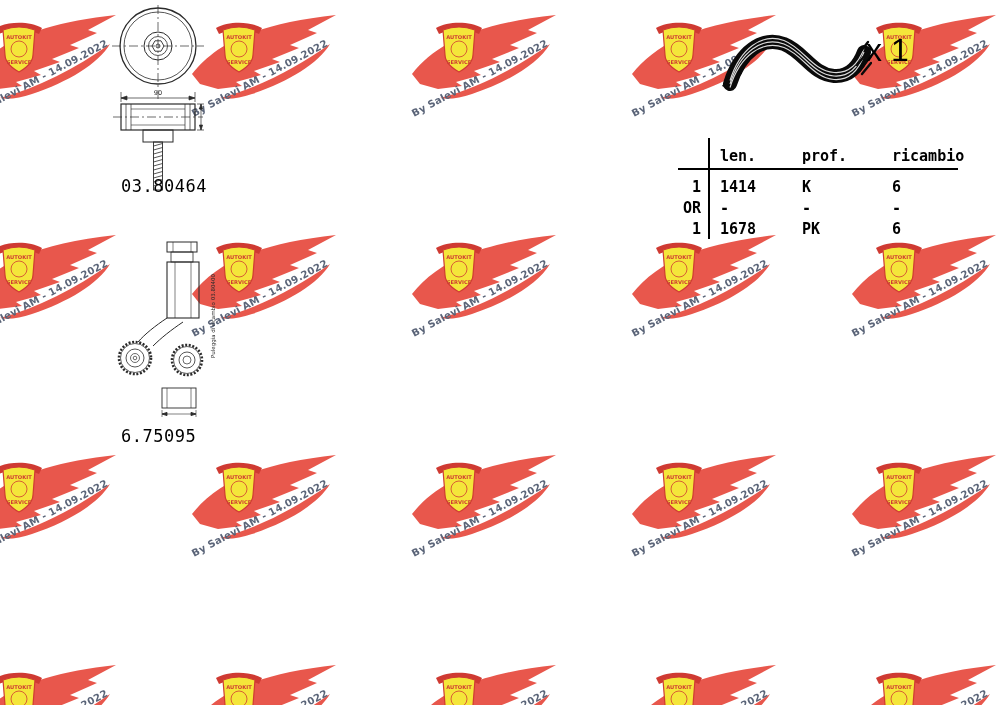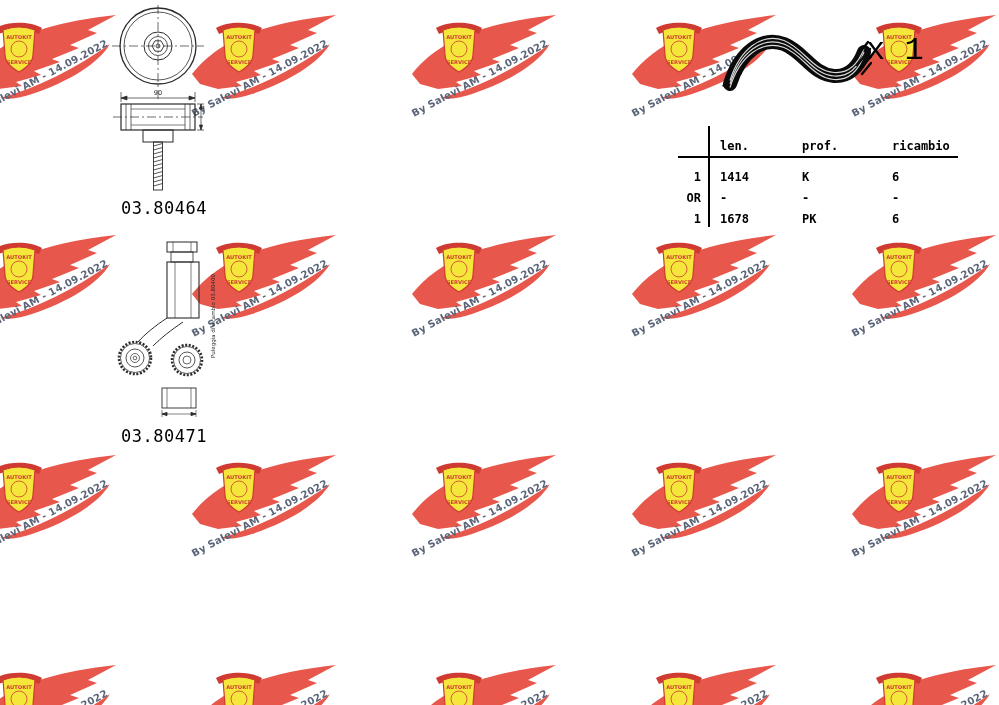--- a/index.html
+++ b/index.html
@@ -3,24 +3,24 @@
 <meta charset="utf-8">
 <style>
   html,body{margin:0;padding:0;background:#fff;}
   .page{position:relative;width:999px;height:705px;background:#ffffff;overflow:hidden;
         font-family:"DejaVu Sans",sans-serif;}
   .wm{position:absolute;width:150px;height:115px;z-index:0;}
   .art{position:absolute;z-index:1;}
   .part-label{position:absolute;z-index:1;font-family:"DejaVu Sans Mono",monospace;
               font-size:17px;color:#000;letter-spacing:0.5px;}
   .qty-label{position:absolute;z-index:1;left:866px;top:32px;
-             font-family:Liberation Mono, monospace;font-size:32px;color:#000;}
-  .spec-table{position:absolute;z-index:1;left:678px;top:126px;display:grid;
+             font-family:Liberation Sans, sans-serif;font-size:32px;color:#000;}
+  .spec-table{position:absolute;z-index:1;left:678px;top:138px;display:grid;
               grid-template-columns:32px 82px 90px 76px;
-              font-family:"DejaVu Sans Mono",monospace;font-weight:700;font-size:12px;color:#000;}
+              font-family:"DejaVu Sans Mono",monospace;font-weight:700;font-size:15px;color:#000;}
   .spec-table .hcell{height:32px;display:flex;align-items:flex-end;padding:0 0 3px 10px;
                      border-bottom:2px solid #000;box-sizing:border-box;}
   .spec-table .c{height:21px;display:flex;align-items:flex-end;padding:0 0 1px 10px;box-sizing:border-box;}
   .spec-table .ft{height:27px;}
   .spec-table .qtycell{border-right:2px solid #000;justify-content:flex-end;padding:0 7px 1px 0;}
   .rowgroup{display:contents;}
 </style>
 </head>
 <body>
 
@@ -140,21 +140,21 @@
         <path d="M103,126 l-1.6,-5 h3.2 z" fill="#2b2b2b"></path>
       </g>
       <g>
         <rect x="55.5" y="138" width="9" height="48" stroke-width="0.9"></rect>
         <path stroke-width="0.8" d="M55.5,142l9,-2.5M55.5,146l9,-2.5M55.5,150l9,-2.5M55.5,154l9,-2.5M55.5,158l9,-2.5M55.5,162l9,-2.5M55.5,166l9,-2.5M55.5,170l9,-2.5M55.5,174l9,-2.5M55.5,178l9,-2.5M55.5,182l9,-2.5"></path>
       </g>
     </g>
     <text x="60" y="91" font-size="6.5" fill="#2b2b2b" text-anchor="middle" font-family="DejaVu Sans, sans-serif">90</text>
   </svg>
 
-  <div class="part-label" style="left:121px;top:198px">03.80464</div>
+  <div class="part-label" style="left:121px;top:176px">03.80464</div>
 
   <svg class="art" style="left:105px;top:238px;width:125px;height:190px" viewBox="0 0 125 190">
     <g stroke="#2b2b2b" fill="none" stroke-width="1">
       <g>
         <rect x="62" y="4" width="30" height="10"></rect>
         <line x1="68" y1="4" x2="68" y2="14" stroke-width="0.6"></line>
         <line x1="86" y1="4" x2="86" y2="14" stroke-width="0.6"></line>
         <rect x="66" y="14" width="22" height="10" stroke-width="0.8"></rect>
         <rect x="62" y="24" width="32" height="56" stroke-width="1.1"></rect>
         <line x1="70" y1="24" x2="70" y2="80" stroke-width="0.6"></line>
@@ -182,21 +182,21 @@
         <line x1="57" y1="172" x2="57" y2="179" stroke-width="0.6"></line>
         <line x1="91" y1="172" x2="91" y2="179" stroke-width="0.6"></line>
         <line x1="57" y1="176" x2="91" y2="176" stroke-width="0.6"></line>
         <path d="M57,176 l5,-1.6 v3.2 z" fill="#2b2b2b"></path>
         <path d="M91,176 l-5,-1.6 v3.2 z" fill="#2b2b2b"></path>
       </g>
     </g>
     <text x="110" y="78" transform="rotate(-90 110 78)" font-size="5.5" fill="#2b2b2b" text-anchor="middle" font-family="DejaVu Sans, sans-serif">Puleggia di ricambio 03.80400</text>
   </svg>
 
-  <div class="part-label" style="left:121px;top:426px">03.80471</div>
+  <div class="part-label" style="left:121px;top:426px">6.75095</div>
 
   <svg class="art" style="left:712px;top:22px;width:160px;height:80px" viewBox="0 0 160 80">
     <g>
       <path d="M18,62 C28,30 50,14 72,22 C92,30 100,52 122,54 C136,55 146,46 152,30" stroke="#0a0a0a" stroke-width="14" fill="none" stroke-linecap="round"></path>
       <path d="M10,64 L22,46 L30,51 L19,68 Z" fill="#0a0a0a"></path>
       <path d="M18,62 C28,30 50,14 72,22 C92,30 100,52 122,54 C136,55 146,46 152,30" stroke="#ffffff" stroke-width="1.1" fill="none" opacity="0.85" transform="translate(0,-3.5)"></path>
       <path d="M18,62 C28,30 50,14 72,22 C92,30 100,52 122,54 C136,55 146,46 152,30" stroke="#ffffff" stroke-width="1.1" fill="none" opacity="0.85"></path>
       <path d="M18,62 C28,30 50,14 72,22 C92,30 100,52 122,54 C136,55 146,46 152,30" stroke="#ffffff" stroke-width="1.1" fill="none" opacity="0.85" transform="translate(0,3.5)"></path>
       <g stroke="#0a0a0a" stroke-width="2.4" stroke-linecap="round">
         <line x1="142" y1="38" x2="156" y2="20"></line>

